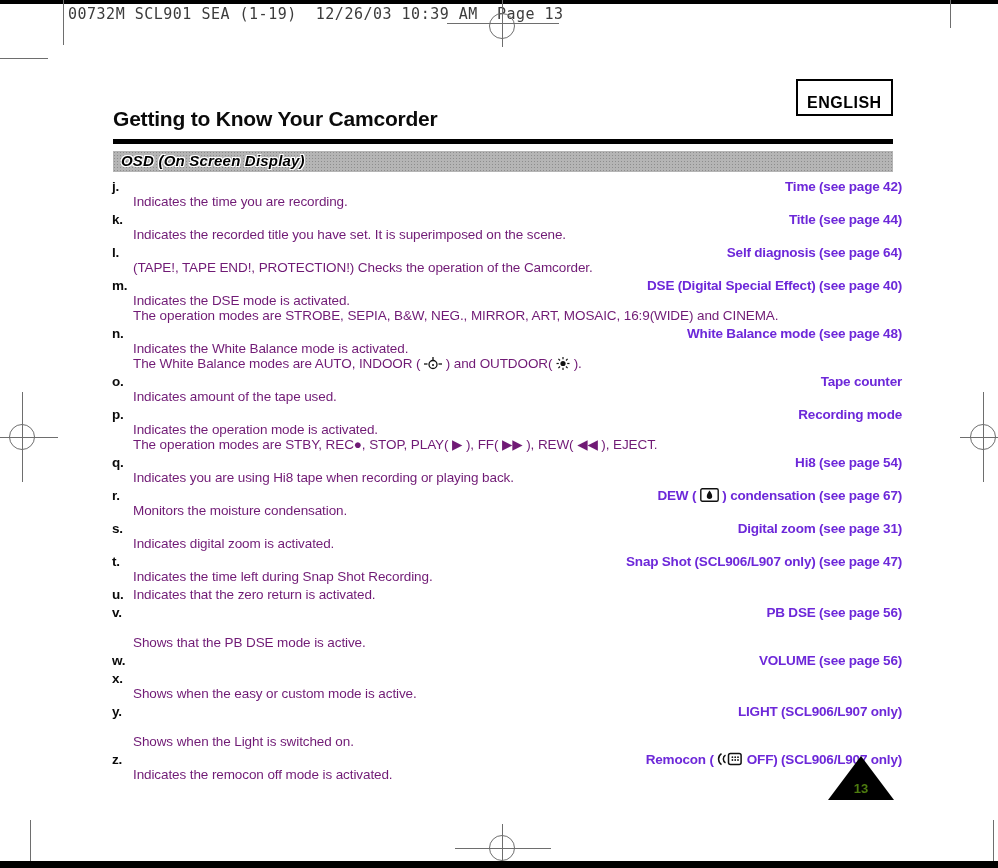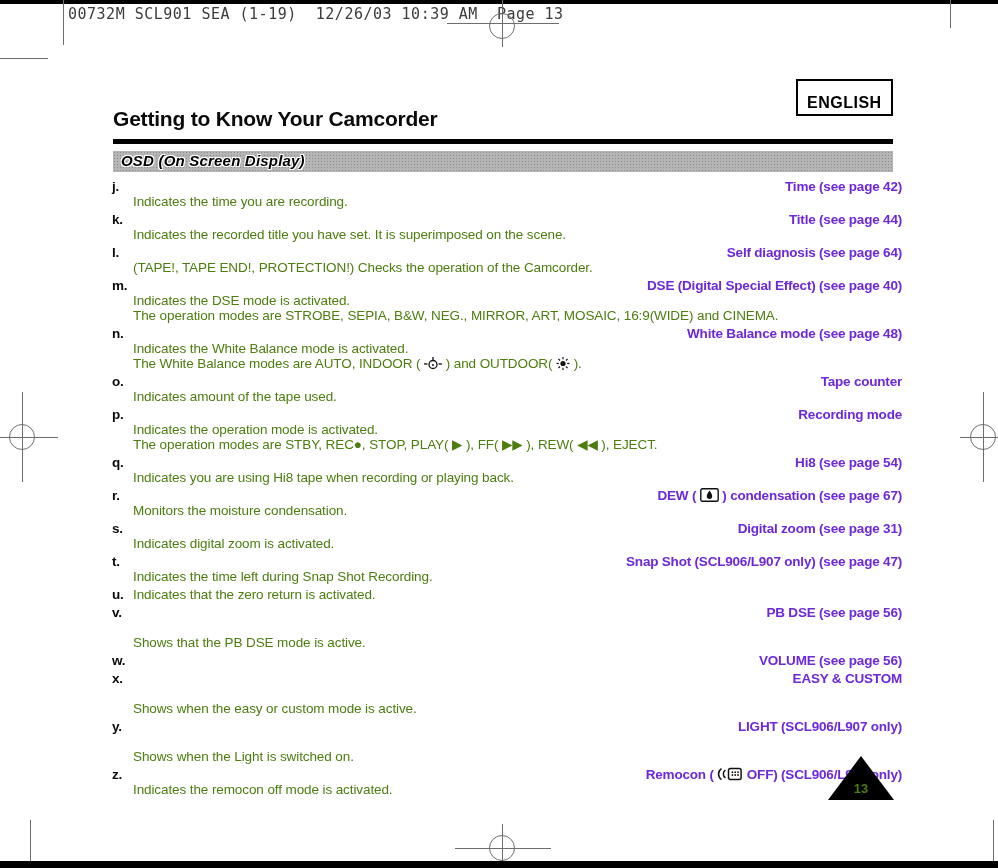--- a/index.html
+++ b/index.html
@@ -64,21 +64,21 @@
   .osd-item{display:flex;margin-top:3px;}
   .osd-item-letter{
     flex:0 0 21px;font-weight:bold;font-size:13.5px;line-height:15px;
     letter-spacing:-0.2px;color:#0a0a0a;
   }
   .osd-item-body{flex:1;}
   .osd-item-title{
     font-weight:bold;font-size:13.5px;line-height:15px;letter-spacing:-0.2px;color:#6d28d9;text-align:right;
   }
   .osd-item-line{
-    font-size:13.5px;line-height:15px;letter-spacing:-0.1px;color:#4d7c0f;
+    font-size:13.5px;line-height:15px;letter-spacing:-0.1px;color:#701a75;
   }
   .osd-item.gapped .osd-item-line{margin-top:15px;}
 
   .inline-icon{display:inline-block;vertical-align:-2px;line-height:0;}
   .inline-icon svg{display:block;}
 
   
   .page-num-triangle{
     position:absolute;left:828px;top:756px;width:66px;height:44px;
     background:#000;
@@ -246,21 +246,20 @@
     </div>
     <div class="osd-item">
       <div class="osd-item-letter">w.</div>
       <div class="osd-item-body">
         <div class="osd-item-title">VOLUME  (see page 56)</div>
       </div>
     </div>
     <div class="osd-item gapped">
       <div class="osd-item-letter">x.</div>
       <div class="osd-item-body">
-        <div class="osd-item-title">EASY &amp; CUSTOM</div>
         <div class="osd-item-line">Shows when the easy or custom mode is active.</div>
       </div>
     </div>
     <div class="osd-item gapped">
       <div class="osd-item-letter">y.</div>
       <div class="osd-item-body">
         <div class="osd-item-title">LIGHT (SCL906/L907 only)</div>
         <div class="osd-item-line">Shows when the Light is switched on.</div>
       </div>
     </div>

